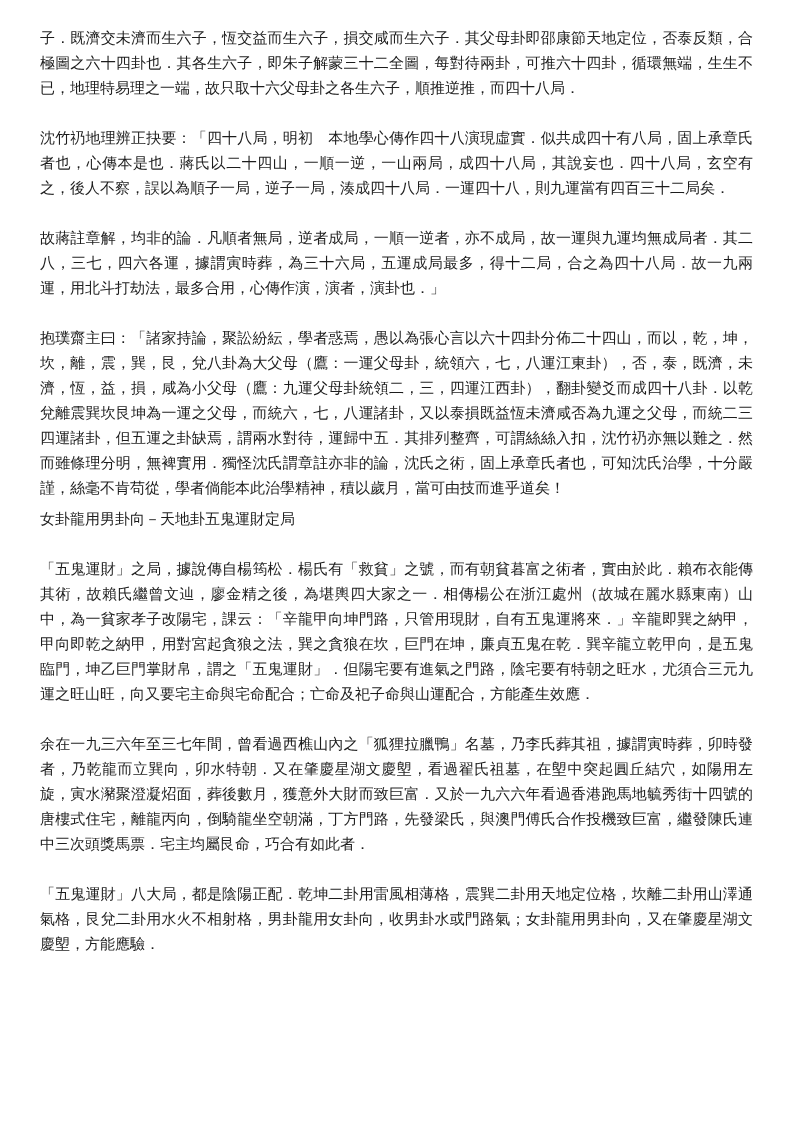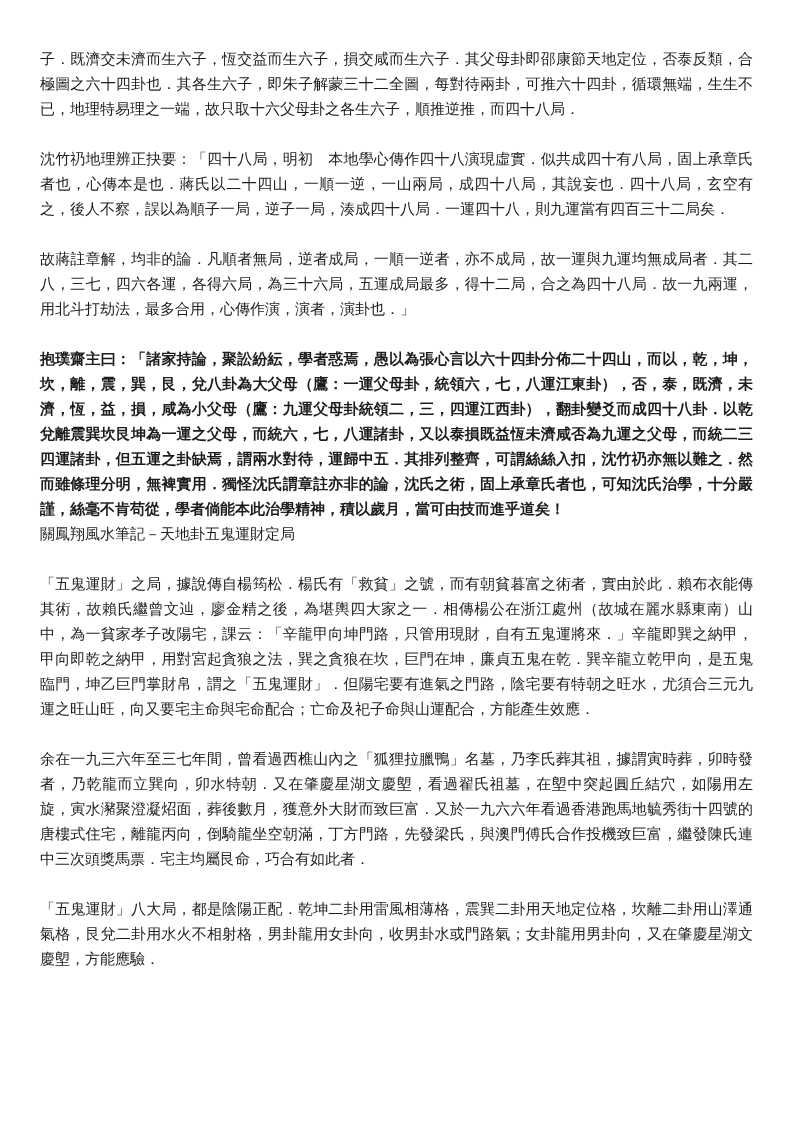--- a/index.html
+++ b/index.html
@@ -6,43 +6,42 @@
     margin: 0;
     padding: 0;
     background: #ffffff;
   }
   .page {
     position: relative;
     width: 793px;
     height: 1122px;
     box-sizing: border-box;
     background: #ffffff;
-    padding: 47px 40px 0 40px;
+    padding: 26px 40px 0 40px;
     overflow: hidden;
     font-family: "Liberation Serif", "DejaVu Serif", serif;
   }
   .para {
     margin: 0 0 25px 0;
     font-size: 15px;
     line-height: 25px;
     color: #1c1c1c;
     text-align: justify;
     word-break: break-all;
   }
   .para.tight {
-    margin-bottom: 0;
-    font-weight: bold;
+    margin-bottom: 6px;
   }
 </style>
 </head>
 <body>
 
 <div class="page">
   <p class="para">子．既濟交未濟而生六子，恆交益而生六子，損交咸而生六子．其父母卦即邵康節天地定位，否泰反類，合極圖之六十四卦也．其各生六子，即朱子解蒙三十二全圖，每對待兩卦，可推六十四卦，循環無端，生生不已，地理特易理之一端，故只取十六父母卦之各生六子，順推逆推，而四十八局．</p>
   <p class="para">沈竹礽地理辨正抉要：「四十八局，明初　本地學心傳作四十八演現虛實．似共成四十有八局，固上承章氏者也，心傳本是也．蔣氏以二十四山，一順一逆，一山兩局，成四十八局，其說妄也．四十八局，玄空有之，後人不察，誤以為順子一局，逆子一局，湊成四十八局．一運四十八，則九運當有四百三十二局矣．</p>
-  <p class="para">故蔣註章解，均非的論．凡順者無局，逆者成局，一順一逆者，亦不成局，故一運與九運均無成局者．其二八，三七，四六各運，各得六局，為三十六局，五運成局最多，得十二局，合之為四十八局．故一九兩運，用北斗打劫法，最多合用，心傳作演，演者，演卦也．」</p>
+  <p class="para">故蔣註章解，均非的論．凡順者無局，逆者成局，一順一逆者，亦不成局，故一運與九運均無成局者．其二八，三七，四六各運，據謂寅時葬，為三十六局，五運成局最多，得十二局，合之為四十八局．故一九兩運，用北斗打劫法，最多合用，心傳作演，演者，演卦也．」</p>
   <p class="para tight">抱璞齋主曰：「諸家持論，聚訟紛紜，學者惑焉，愚以為張心言以六十四卦分佈二十四山，而以，乾，坤，坎，離，震，巽，艮，兌八卦為大父母（鷹：一運父母卦，統領六，七，八運江東卦），否，泰，既濟，未濟，恆，益，損，咸為小父母（鷹：九運父母卦統領二，三，四運江西卦），翻卦變爻而成四十八卦．以乾兌離震巽坎艮坤為一運之父母，而統六，七，八運諸卦，又以泰損既益恆未濟咸否為九運之父母，而統二三四運諸卦，但五運之卦缺焉，謂兩水對待，運歸中五．其排列整齊，可謂絲絲入扣，沈竹礽亦無以難之．然而雖條理分明，無裨實用．獨怪沈氏謂章註亦非的論，沈氏之術，固上承章氏者也，可知沈氏治學，十分嚴謹，絲毫不肯苟從，學者倘能本此治學精神，積以歲月，當可由技而進乎道矣！</p>
-  <p class="para">關鳳翔風水筆記－天地卦五鬼運財定局</p>
+  <p class="para">女卦龍用男卦向－天地卦五鬼運財定局</p>
   <p class="para">「五鬼運財」之局，據說傳自楊筠松．楊氏有「救貧」之號，而有朝貧暮富之術者，實由於此．賴布衣能傳其術，故賴氏繼曾文辿，廖金精之後，為堪輿四大家之一．相傳楊公在浙江處州（故城在麗水縣東南）山中，為一貧家孝子改陽宅，課云：「辛龍甲向坤門路，只管用現財，自有五鬼運將來．」辛龍即巽之納甲，甲向即乾之納甲，用對宮起貪狼之法，巽之貪狼在坎，巨門在坤，廉貞五鬼在乾．巽辛龍立乾甲向，是五鬼臨門，坤乙巨門掌財帛，謂之「五鬼運財」．但陽宅要有進氣之門路，陰宅要有特朝之旺水，尤須合三元九運之旺山旺，向又要宅主命與宅命配合；亡命及祀子命與山運配合，方能產生效應．</p>
   <p class="para">余在一九三六年至三七年間，曾看過西樵山內之「狐狸拉臘鴨」名墓，乃李氏葬其祖，據謂寅時葬，卯時發者，乃乾龍而立巽向，卯水特朝．又在肇慶星湖文慶塱，看過翟氏祖墓，在塱中突起圓丘結穴，如陽用左旋，寅水瀦聚澄凝炤面，葬後數月，獲意外大財而致巨富．又於一九六六年看過香港跑馬地毓秀街十四號的唐樓式住宅，離龍丙向，倒騎龍坐空朝滿，丁方門路，先發梁氏，與澳門傅氏合作投機致巨富，繼發陳氏連中三次頭獎馬票．宅主均屬艮命，巧合有如此者．</p>
   <p class="para">「五鬼運財」八大局，都是陰陽正配．乾坤二卦用雷風相薄格，震巽二卦用天地定位格，坎離二卦用山澤通氣格，艮兌二卦用水火不相射格，男卦龍用女卦向，收男卦水或門路氣；女卦龍用男卦向，又在肇慶星湖文慶塱，方能應驗．</p>
 
 </div>
 
 </body></html>

